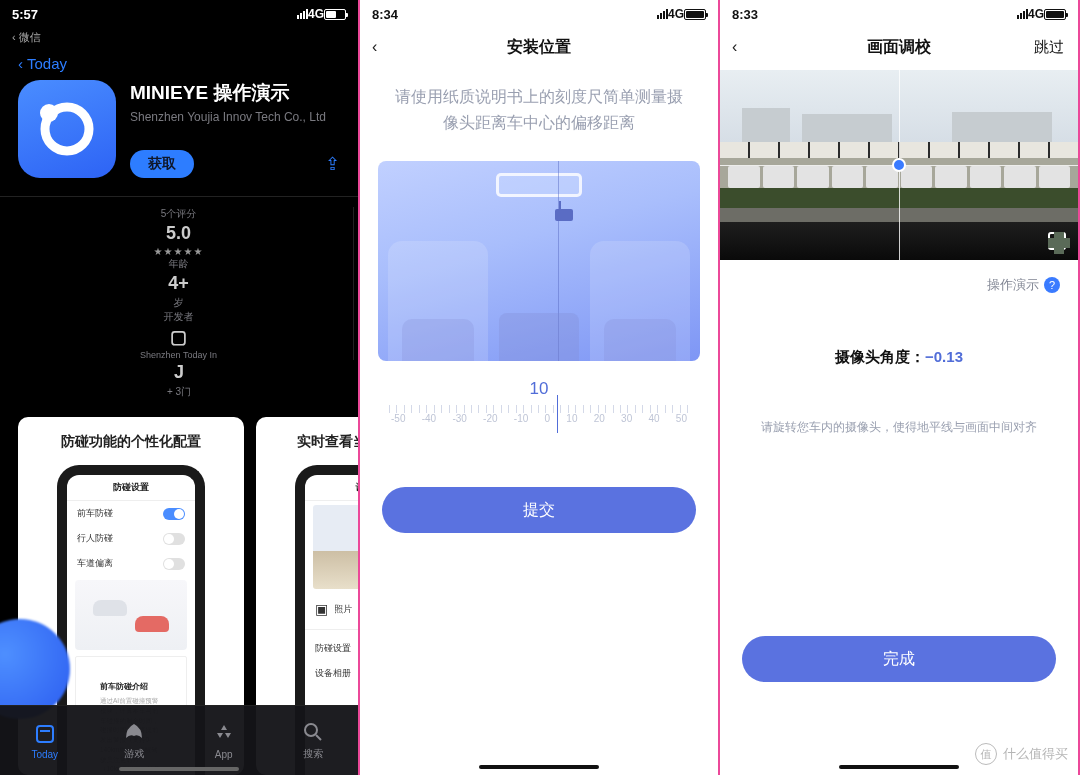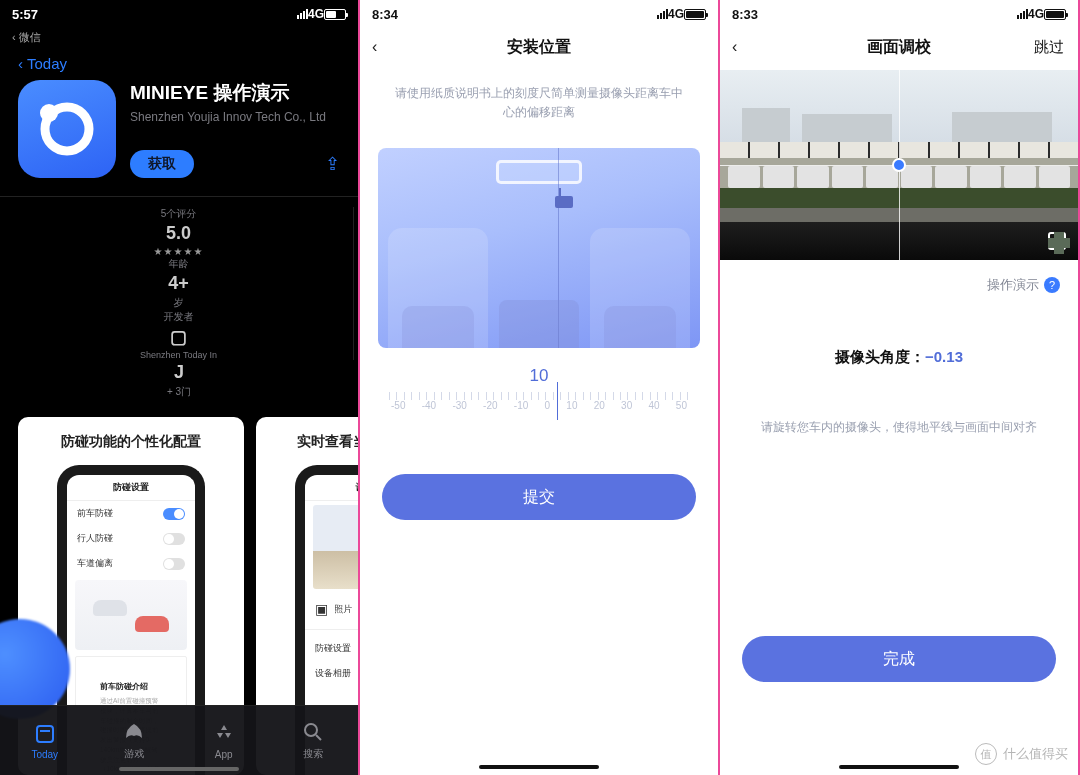--- a/index.html
+++ b/index.html
@@ -58,21 +58,21 @@
   .p1 .tab{ flex:1; display:flex; flex-direction:column; align-items:center; justify-content:center; gap:3px; color:#8a8a90; font-size:10px;}
   .p1 .tab.active{ color:#2d7dff;}
   .p1 .tab svg{width:24px;height:24px;}
   .p1 .home-ind{position:absolute;bottom:4px;left:50%;transform:translateX(-50%);width:120px;height:4px;border-radius:3px;background:#666;}
 
   
   .p2 { background:#fff; color:#111; }
   .p2 .nav, .p3 .nav { height:38px; display:flex; align-items:center; justify-content:center; position:relative; font-size:16px; font-weight:600;}
   .p2 .nav .back, .p3 .nav .back { position:absolute; left:12px; font-weight:400; color:#222;}
   .p3 .nav .skip { position:absolute; right:14px; font-size:15px; font-weight:500;}
-  .p2 .intro { text-align:center; font-size:12px; color:#999fb0; line-height:1.6; padding:18px 30px 8px;}
+  .p2 .intro { text-align:center; font-size:16px; color:#999fb0; line-height:1.6; padding:18px 30px 8px;}
   .p2 .illus { margin:18px 18px 0; height:200px; border-radius:8px; background:linear-gradient(165deg,#c1d0ff 0%,#a9befc 40%,#7e96f5 100%); position:relative; overflow:hidden;}
   .p2 .seat{ position:absolute; bottom:0; width:100px; height:120px; border-radius:14px 14px 0 0; background:rgba(255,255,255,0.15);}
   .p2 .seat::before{content:'';position:absolute;bottom:0;left:14px;right:14px;height:42px;border-radius:10px 10px 0 0;background:rgba(130,140,210,0.25);}
   .p2 .seat.l{left:10px;}.p2 .seat.r{right:10px;}
   .p2 .mid-seat{position:absolute;left:50%;transform:translateX(-50%);bottom:0;width:80px;height:48px;background:rgba(130,140,210,0.3);border-radius:8px 8px 0 0;}
   .p2 .mirror{position:absolute;top:12px;left:50%;transform:translateX(-50%);width:86px;height:24px;border:3px solid rgba(255,255,255,0.8);border-radius:5px;background:rgba(200,215,255,0.5);}
   .p2 .cam{position:absolute;top:48px;left:55%;width:18px;height:12px;background:#5a6cc4;border-radius:2px;}
   .p2 .cam::after{content:'';position:absolute;left:4px;top:-8px;width:2px;height:8px;background:#5a6cc4;}
   .p2 .vline{position:absolute;top:0;bottom:0;left:56%;width:1px;background:rgba(90,108,196,0.5);}
   .p2 .ruler{ margin:18px auto 0; width:300px; text-align:center;}

